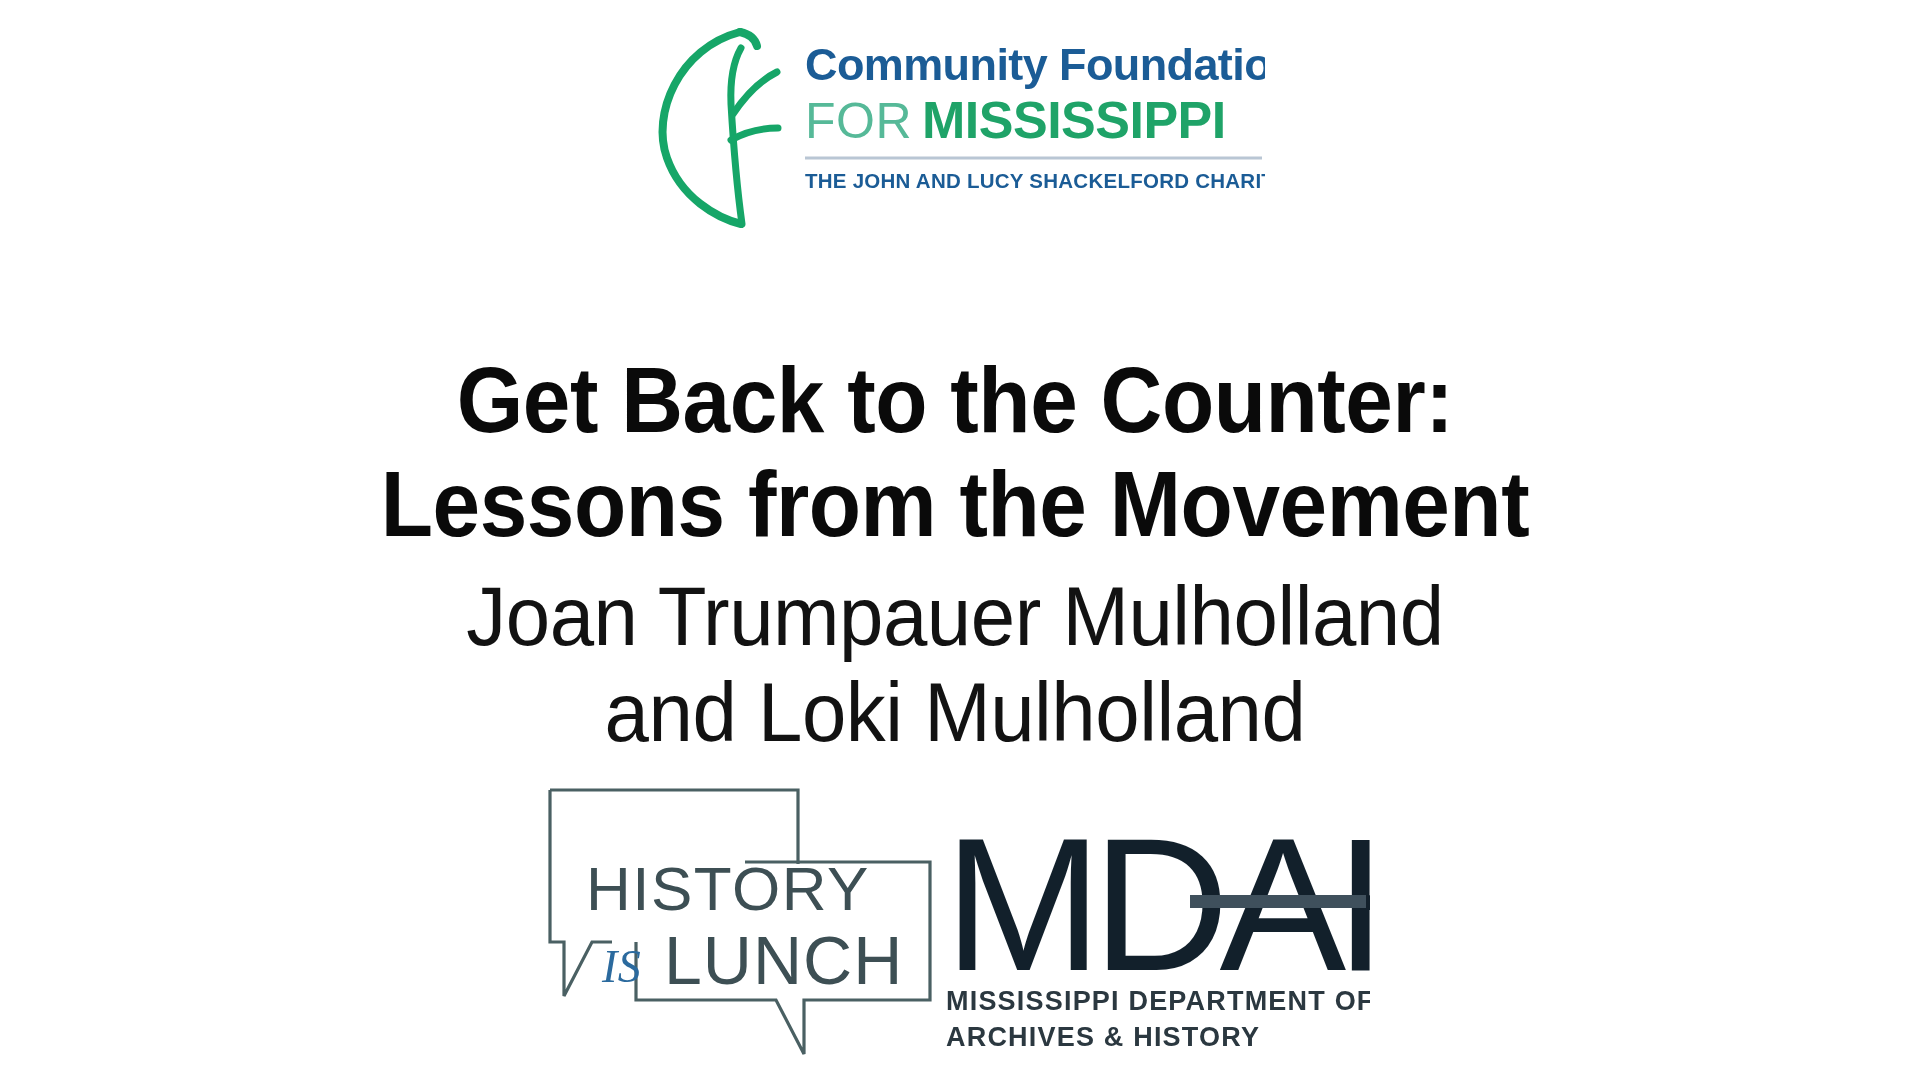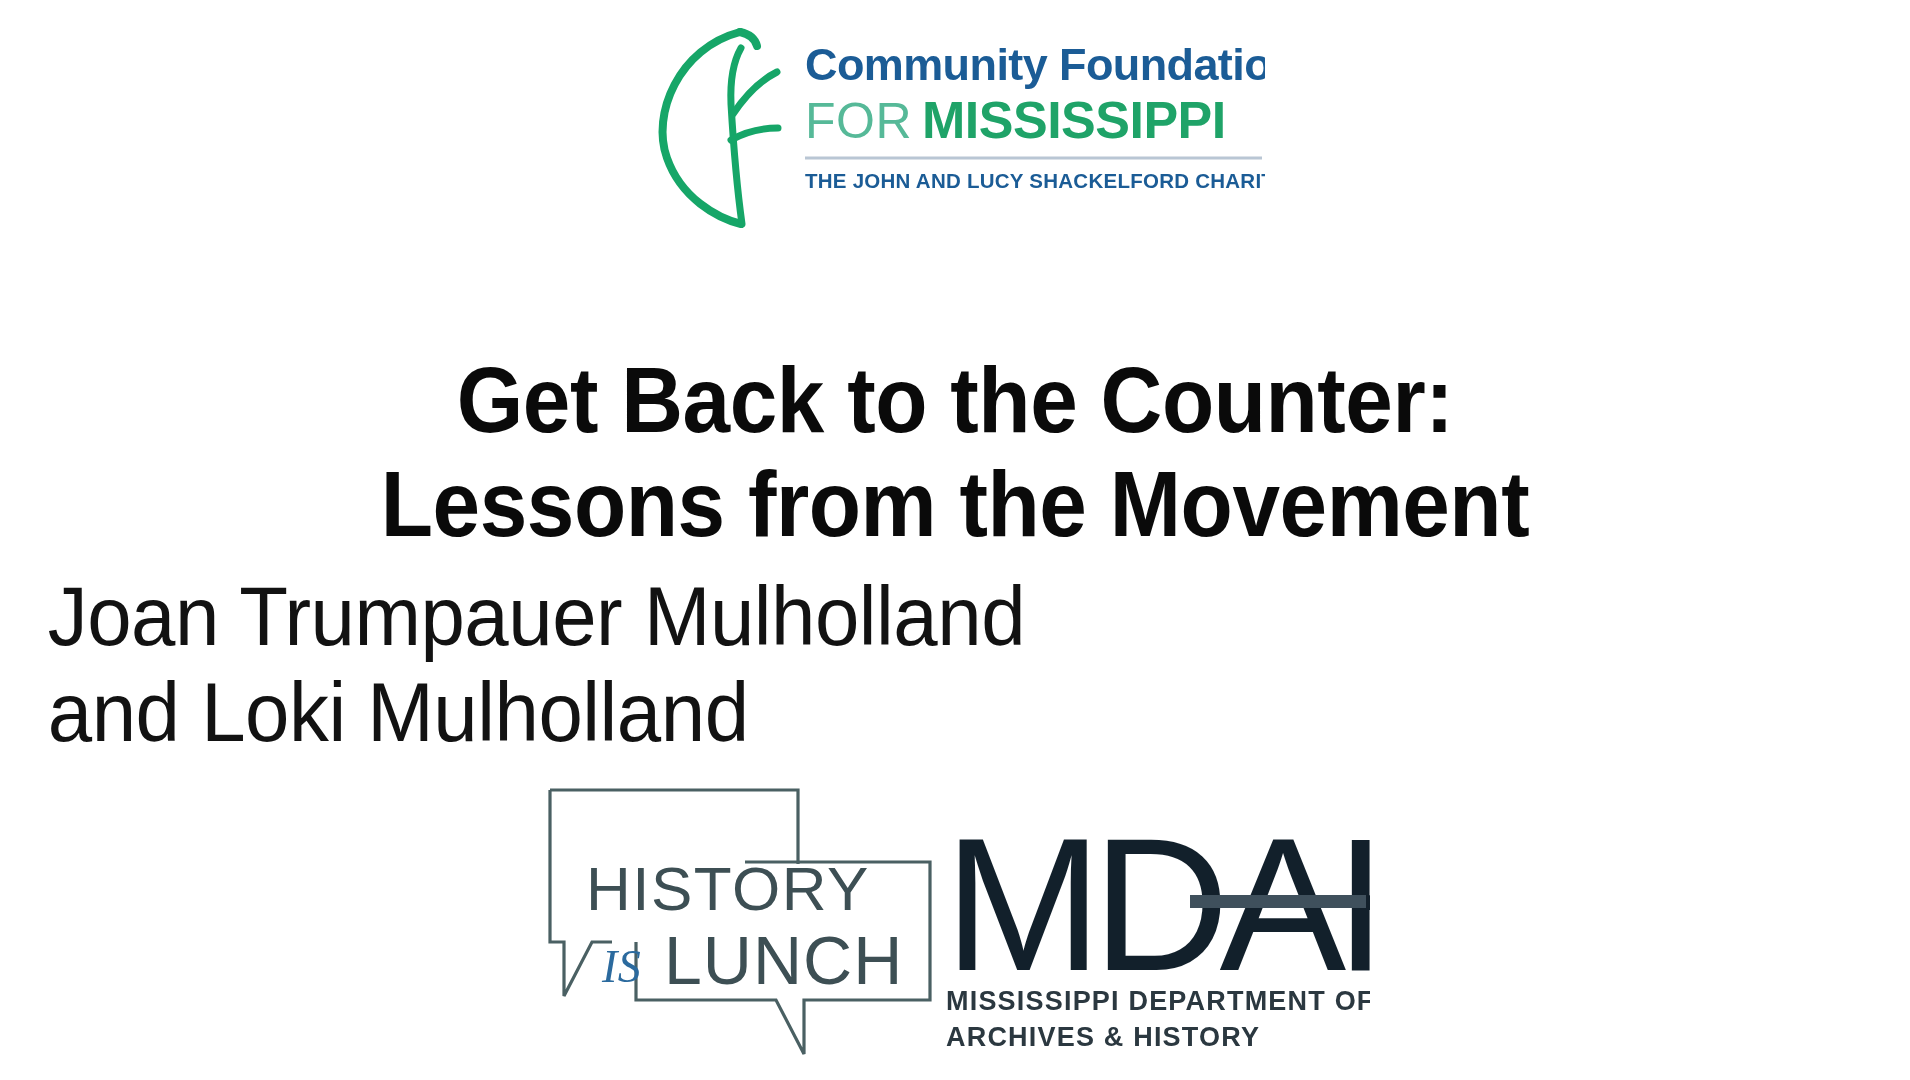--- a/index.html
+++ b/index.html
@@ -53,20 +53,21 @@
     white-space: nowrap;
     transform: scaleX(0.93);
   }
 
   
   .speaker-block {
     position: absolute;
     top: 568px;
     left: 0;
     width: 100%;
+    text-align: center;
   }
   .speaker-line {
     font-family: "Liberation Sans Narrow", "Liberation Sans", sans-serif;
     font-weight: normal;
     font-size: 84px;
     line-height: 96px;
     letter-spacing: -0.5px;
     color: #121212;
     white-space: nowrap;
     transform: scaleX(0.95);

